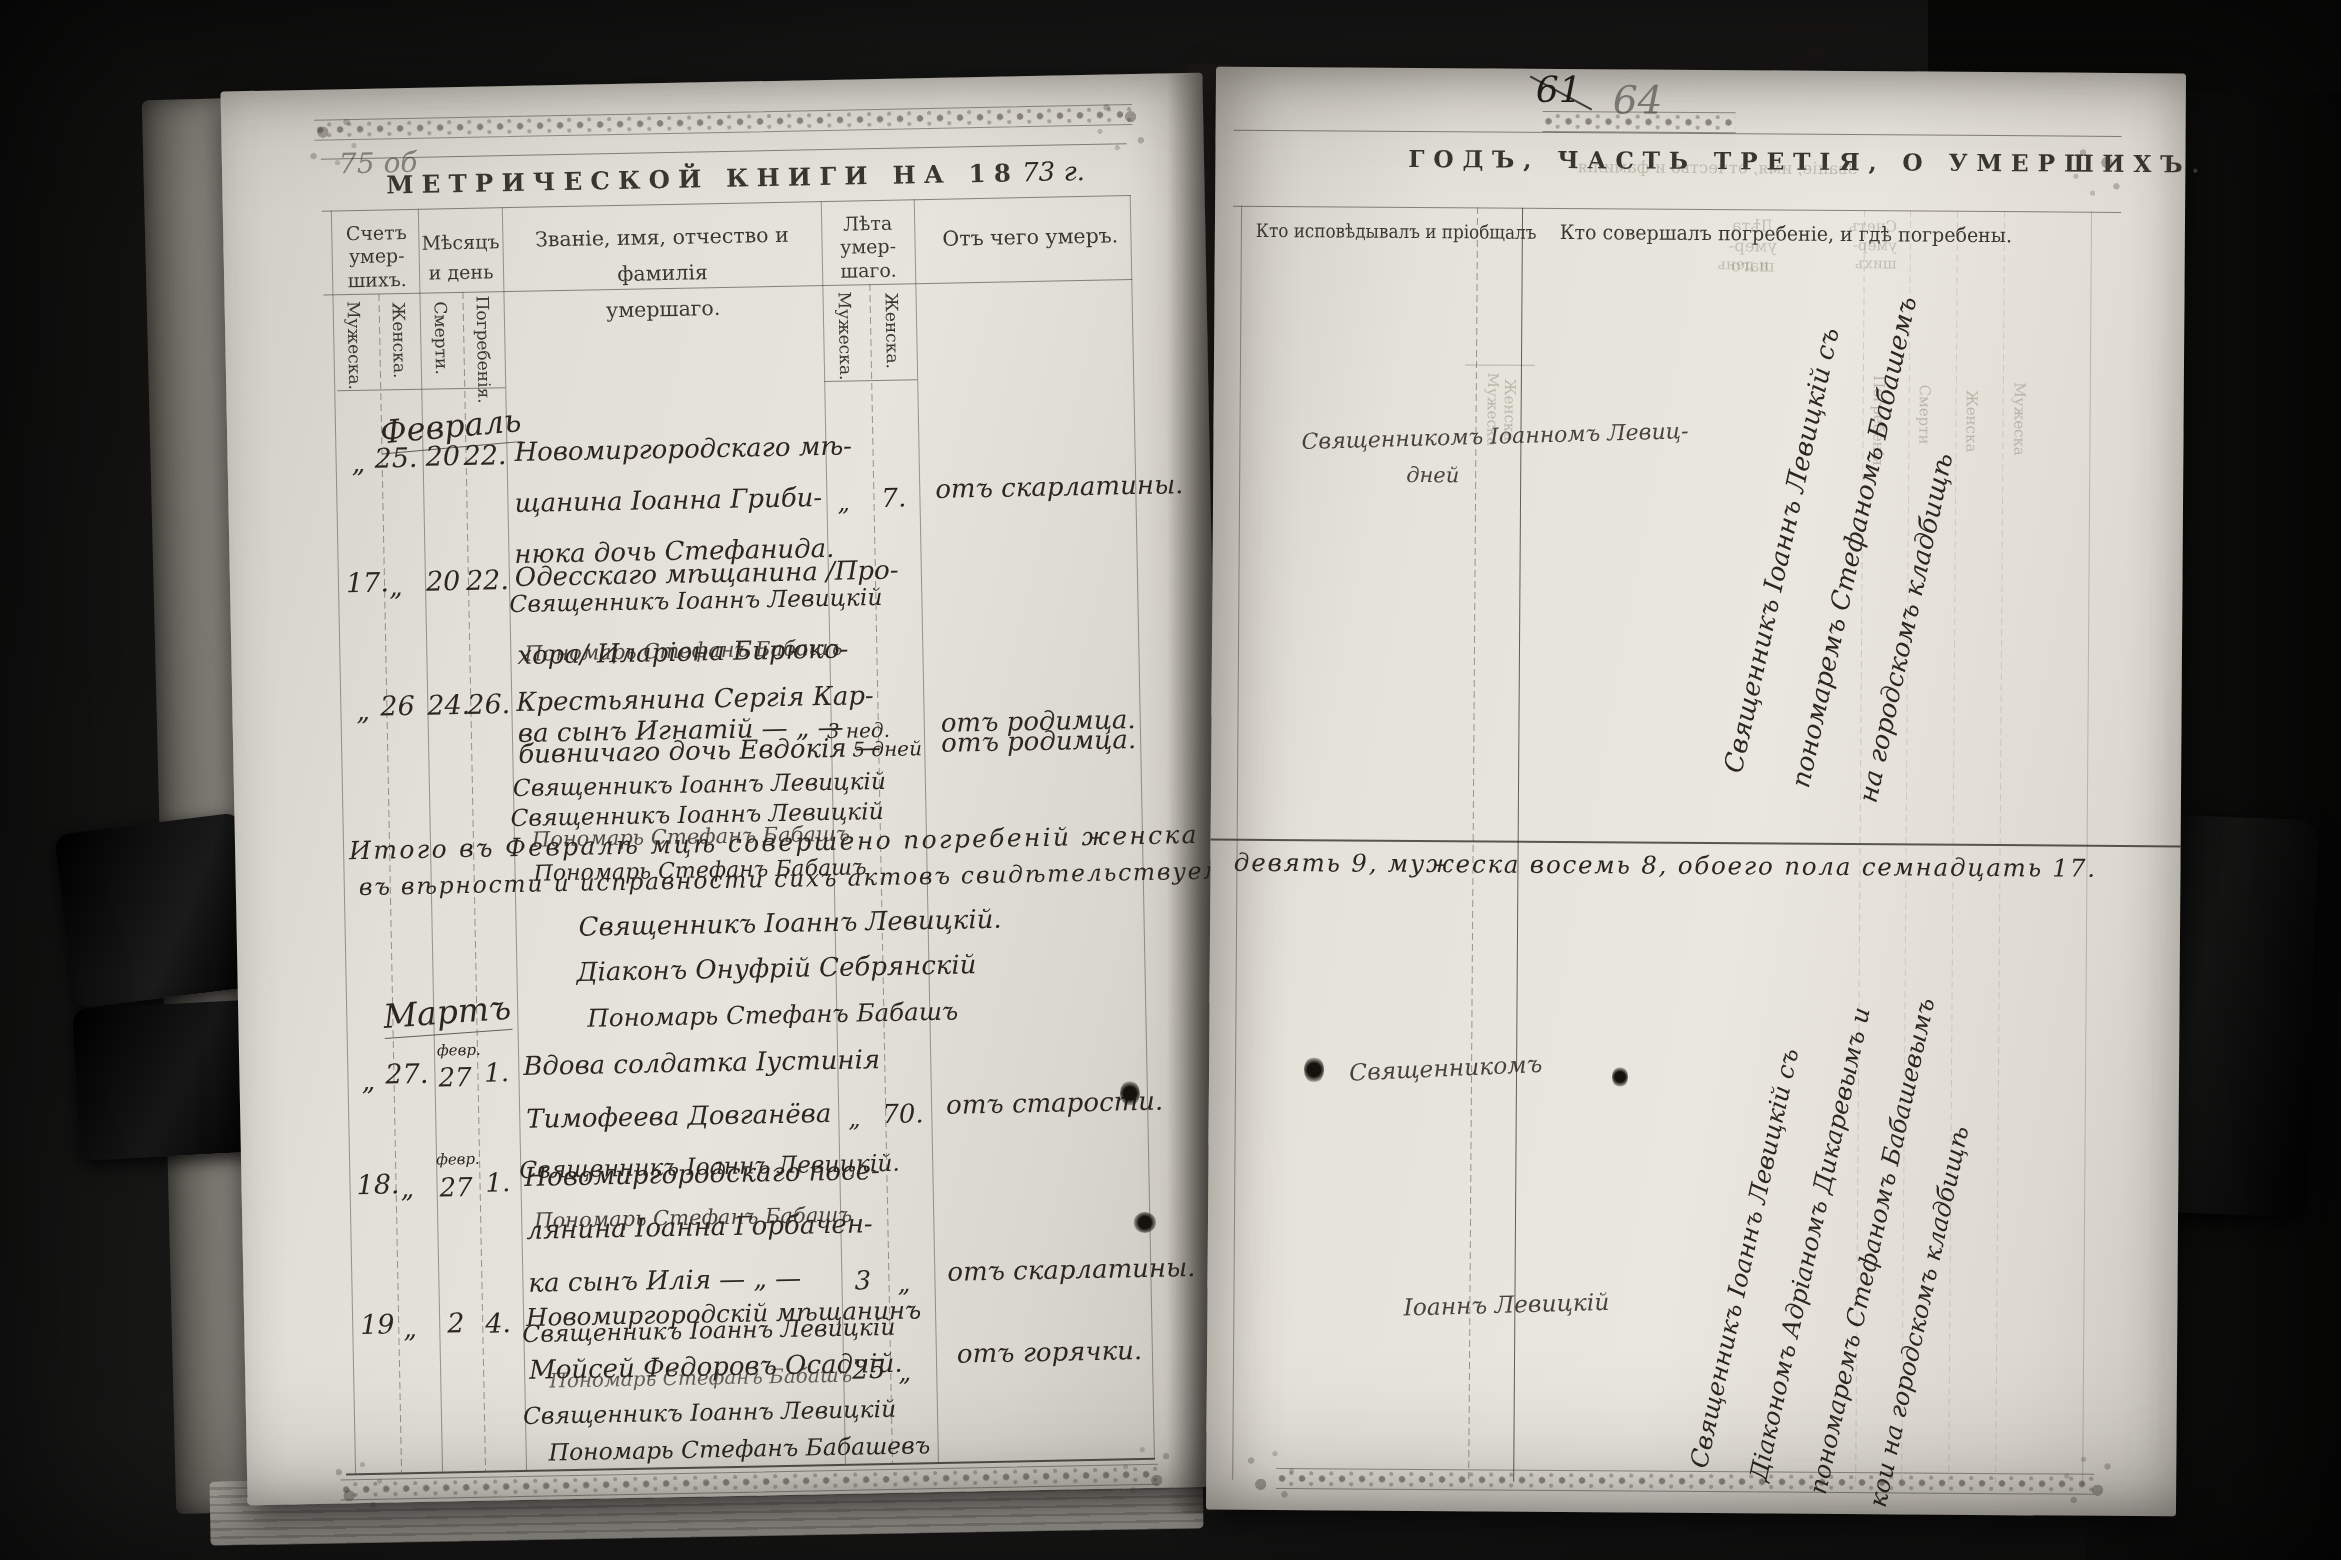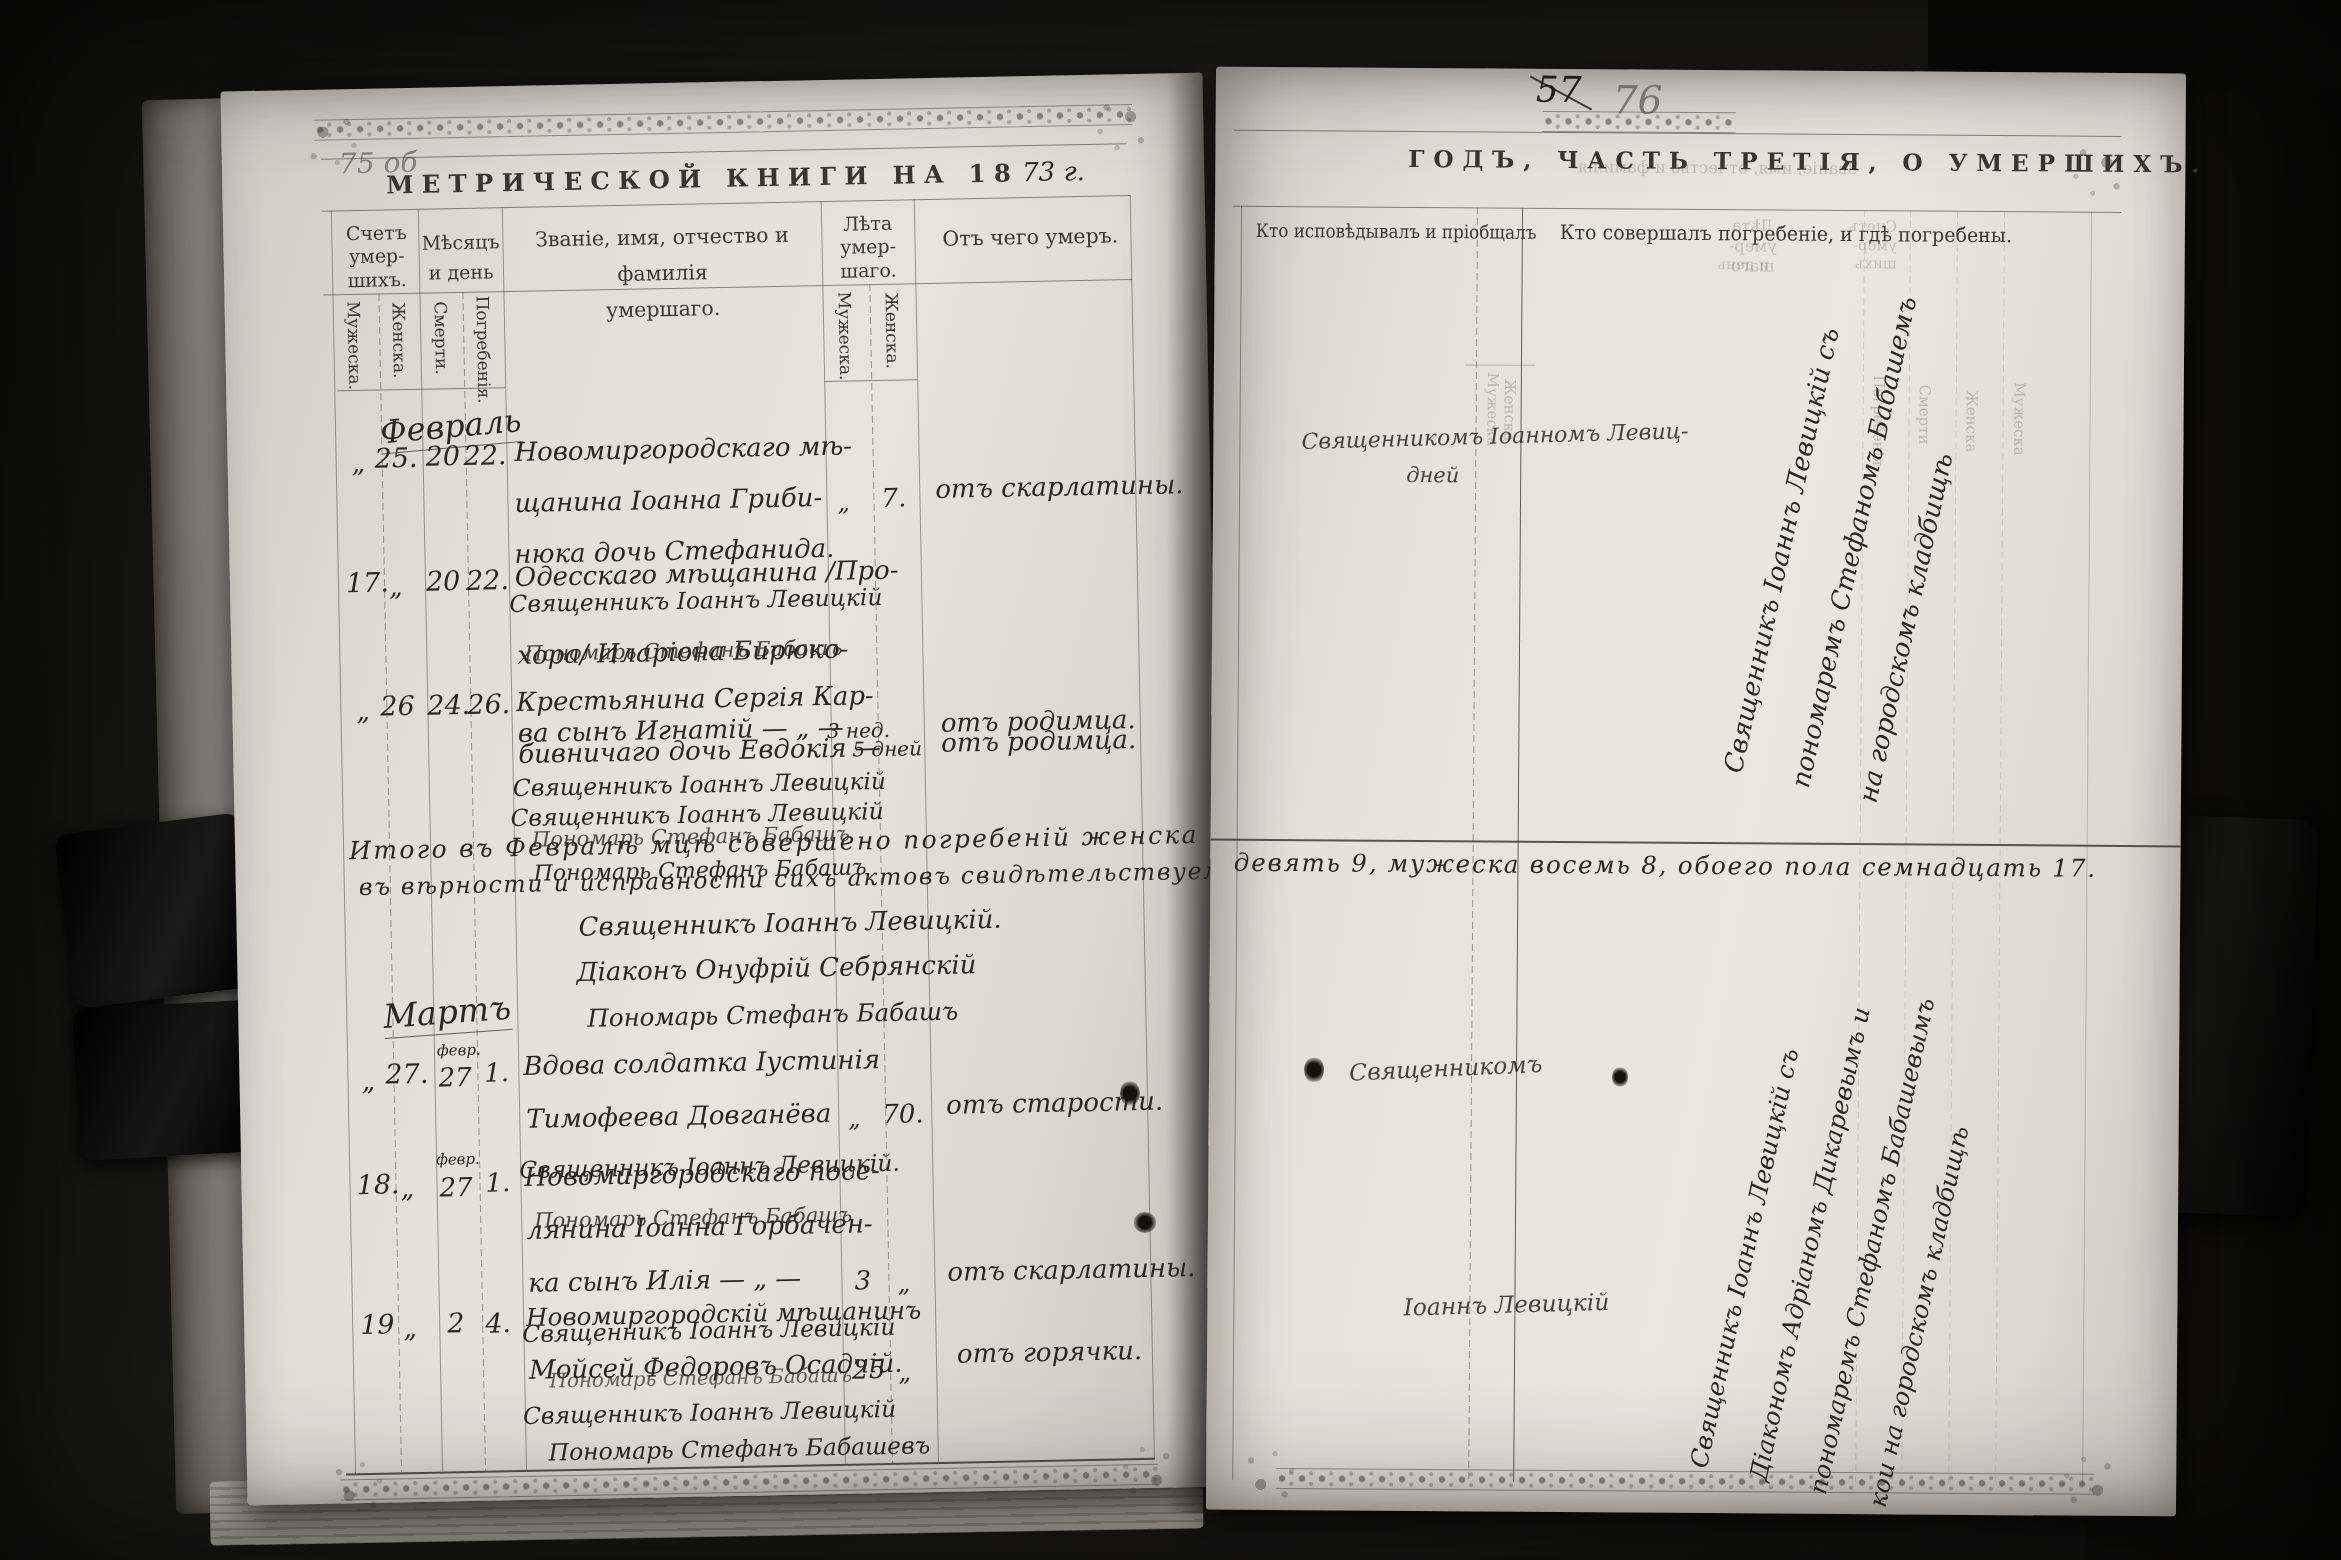--- a/index.html
+++ b/index.html
@@ -212,23 +212,23 @@
     </div>
   </div>
 
   <div class="abs" style="left:1167px;top:64px;width:76px;height:1449px;
               background:linear-gradient(90deg,rgba(40,36,30,0) 0%,rgba(40,36,30,.45) 45%,rgba(40,36,30,.5) 55%,rgba(40,36,30,0) 100%);"></div>
 
   <div class="page" style="left:1211px;top:70px;width:970px;height:1443px;transform:rotate(0.4deg);
               background:linear-gradient(100deg,#cfccc4 0%,#e5e2da 20%,#eae7df 55%,#ddd9d1 85%,#c9c6be 100%);">
     <div class="page-inner" style="box-shadow:inset 29px 0 53px rgba(60,55,48,.28), inset -17.5px 0 41px rgba(60,55,48,.18);">
 
-      <div class="abs hw" style="left:320px;top:0px;font-size:36px;color:#23211c;">57</div>
+      <div class="abs hw" style="left:320px;top:0px;font-size:36px;color:#23211c;">61</div>
       <div class="strike" style="left:310px;top:23.4px;transform:rotate(28deg);"></div>
-      <div class="abs hw pencil" style="left:397px;top:8.2px;font-size:39px;">76</div>
+      <div class="abs hw pencil" style="left:397px;top:8.2px;font-size:39px;">64</div>
 
       <div class="orn" style="left:327px;top:42px;width:193px;"></div>
       <div class="hl" style="left:17.5px;top:63px;width:888px;"></div>
 
       <div class="abs pr nowrap" style="left:193px;top:77px;font-size:23.4px;font-weight:bold;letter-spacing:8.8px;">ГОДЪ, ЧАСТЬ ТРЕТІЯ, О УМЕРШИХЪ.</div>
 
       <div class="hl" style="left:17.5px;top:139px;width:888px;"></div>
       <div class="hl" style="left:251px;top:296px;width:70px;opacity:.5;"></div>
       <div class="hl bold" style="left:0px;top:772px;width:970px;"></div>
       <div class="vl" style="left:26px;top:139px;height:1274px;"></div>

